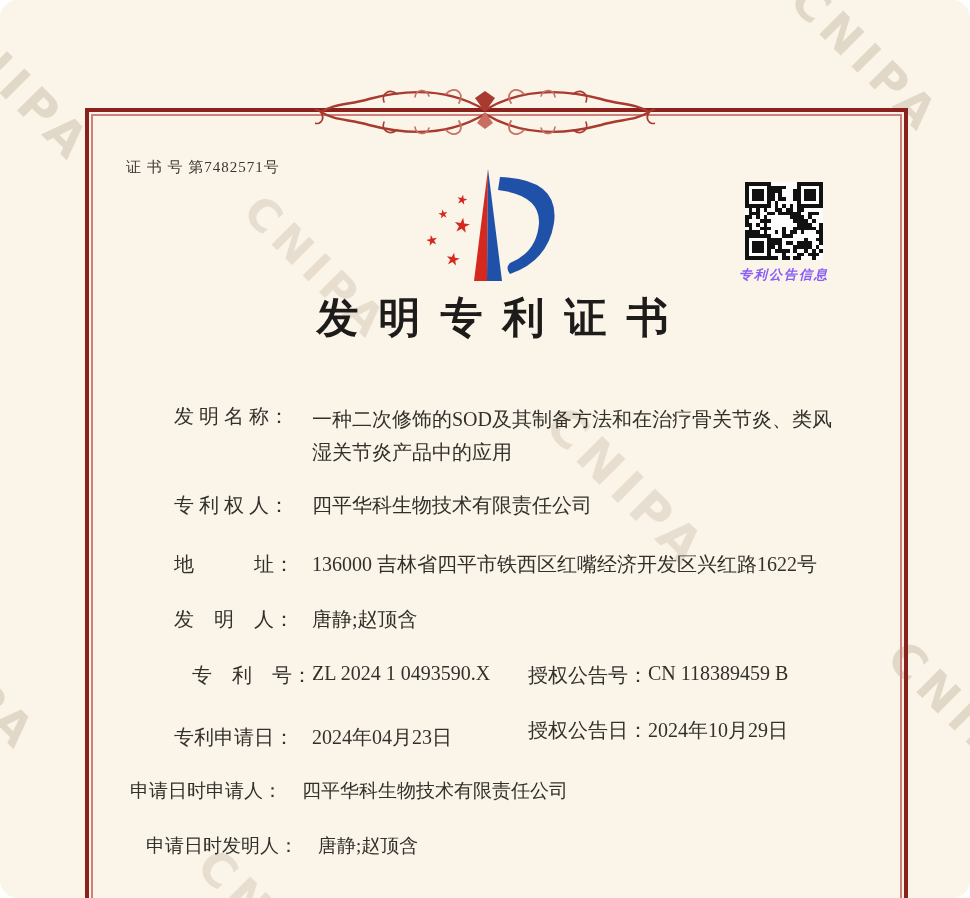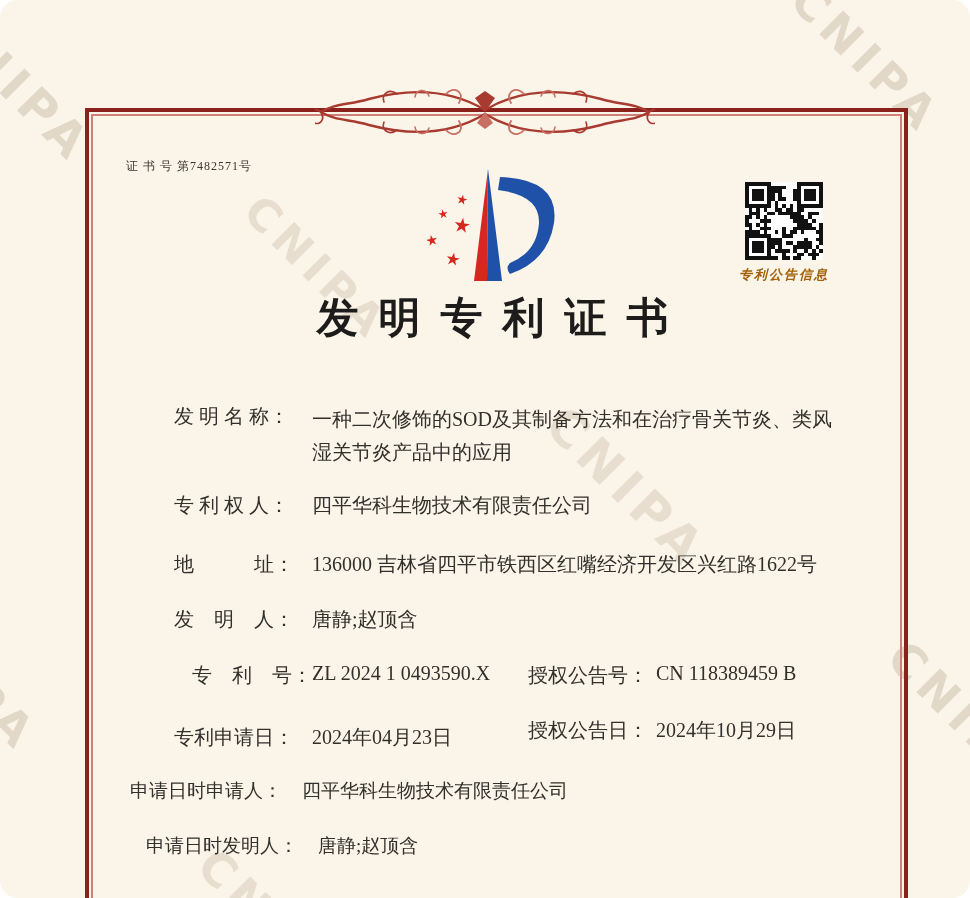--- a/index.html
+++ b/index.html
@@ -21,41 +21,41 @@
     border:4px solid #8a211d;
   }
   .frame-inner{
     position:absolute;left:2px;top:2px;right:2px;bottom:2px;
     border:2px solid #d08079;
   }
   
   .ornament{position:absolute;left:315px;top:82px;width:340px;height:60px;}
   
   .cert-no{
-    position:absolute;left:126px;top:158px;font-size:12px;color:#3a352f;
+    position:absolute;left:126px;top:158px;font-size:15px;color:#3a352f;
     letter-spacing:1px;
   }
   .logo{position:absolute;left:420px;top:163px;width:150px;height:126px;}
   .qr{position:absolute;left:745px;top:182px;width:78px;height:78px;background:#fdfdfd;}
   .qr svg{display:block;width:78px;height:78px;}
   .qr-caption{
     position:absolute;left:712px;top:266px;width:144px;text-align:center;
-    font-size:13px;font-style:italic;font-weight:600;color:#a16207;
+    font-size:13px;font-style:italic;font-weight:600;color:#8b5cf6;
     letter-spacing:2px;
   }
   .title{
     position:absolute;left:85px;top:290px;width:815px;text-align:center;
     font-size:42px;font-weight:700;color:#1d1c1a;letter-spacing:20px;
     padding-left:20px;box-sizing:border-box;
   }
   
   .row{position:absolute;font-size:20px;color:#32302b;white-space:nowrap;}
   .row .lbl{display:inline-block;width:138px;vertical-align:top;margin-left:44px;}
   .row .lbl-wide{display:inline-block;width:172px;vertical-align:top;font-family:Liberation Serif, serif;}
-  .row .lbl-nat{display:inline-block;vertical-align:top;margin-right:8px;}
+  .row .lbl-nat{display:inline-block;vertical-align:top;}
   .row .val{display:inline-block;vertical-align:top;}
   .val-multiline{white-space:normal;line-height:33px;width:565px;}
   .small{font-size:19px;}
 </style>
 </head>
 <body>
 
 <div class="page">
 
   <span class="wm" style="left:-35px;top:-5px;font-size:48px;">CNIPA</span>

